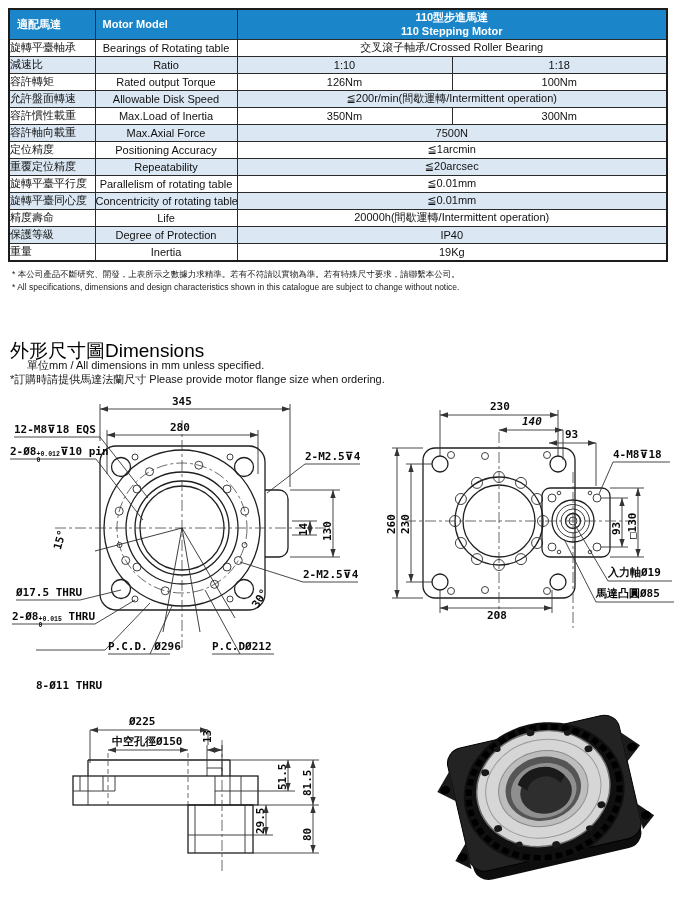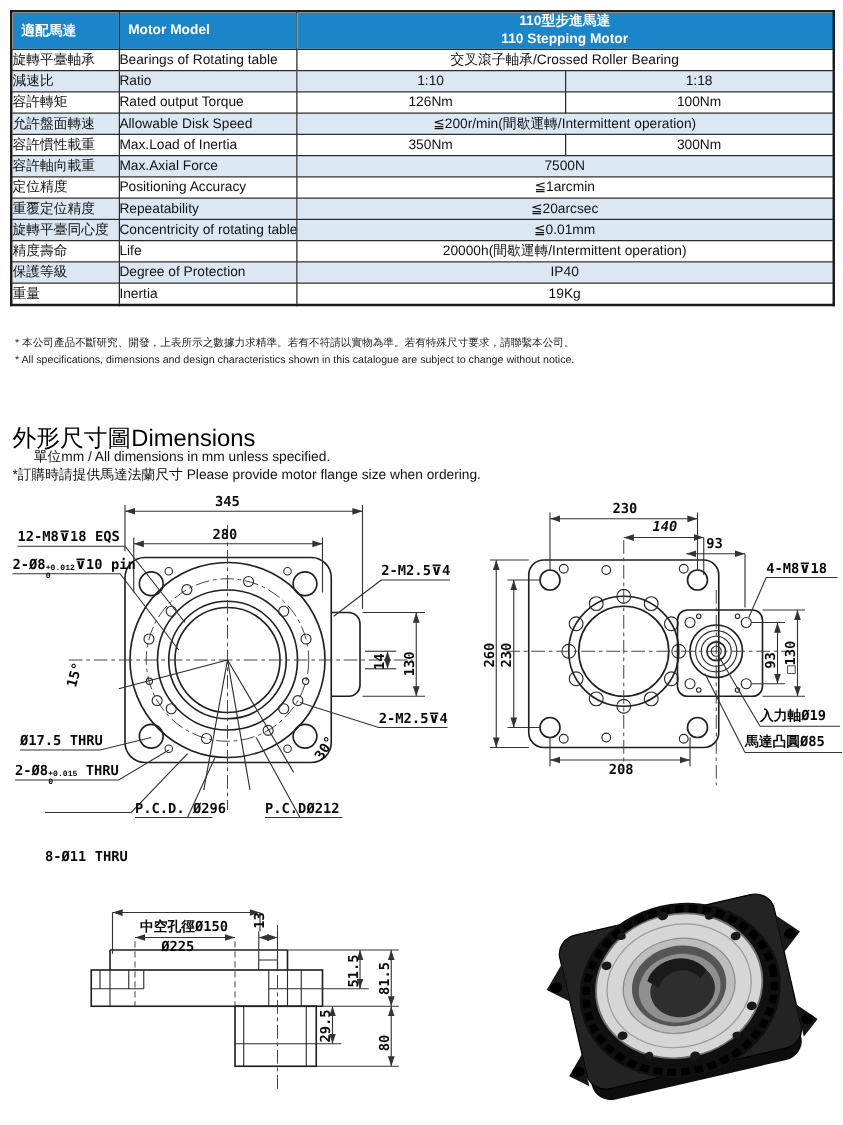--- a/index.html
+++ b/index.html
@@ -9,21 +9,21 @@
   table.spec{position:absolute;left:8px;top:8px;width:658px;border-collapse:collapse;
              border:2px solid #1c1c1c;table-layout:fixed;}
   table.spec td,table.spec th{border:1px solid #2b2b2b;font-size:11px;padding:0 0;height:16px;
              overflow:hidden;white-space:nowrap;}
   table.spec th{font-weight:bold;}
   .col-zh{width:86px;} .col-en{width:142px;} .col-v1{width:215px;} .col-v2{width:215px;}
   .hdr{background:#1a86c9;color:#ffffff;height:30px;}
   .hdr .cell-zh,.hdr .cell-en{text-align:left;padding-left:7px;font-weight:bold;}
   .hdr .hdr-val{text-align:center;font-weight:bold;line-height:14px;}
   .cell-zh{text-align:left;padding-left:7px;}
-  .cell-en{text-align:left;padding-left:7px;}
+  .cell-en{text-align:center;padding-left:7px;}
   .cell-v{text-align:center;}
   tr.band{background:#dbe8f4;}
   
   .footnotes{position:absolute;left:12px;top:268px;font-size:8.5px;line-height:13px;color:#222;}
   .sec-title{position:absolute;left:10px;top:338px;font-size:19px;color:#000;}
   .sec-sub1{position:absolute;left:27px;top:358px;font-size:11px;color:#111;}
   .sec-sub2{position:absolute;left:10px;top:372px;font-size:11px;color:#111;}
   
   .fig{position:absolute;}
   .fig svg{position:absolute;left:0;top:0;}
@@ -96,20 +96,25 @@
     </tr>
     <tr>
       <td class="cell-zh">定位精度</td>
       <td class="cell-en">Positioning Accuracy</td>
       <td class="cell-v" colspan="2">≦1arcmin</td>
     </tr>
     <tr class="band">
       <td class="cell-zh">重覆定位精度</td>
       <td class="cell-en">Repeatability</td>
       <td class="cell-v" colspan="2">≦20arcsec</td>
+    </tr>
+    <tr>
+      <td class="cell-zh">旋轉平臺平行度</td>
+      <td class="cell-en">Parallelism of rotating table</td>
+      <td class="cell-v" colspan="2">≦0.01mm</td>
     </tr>
     <tr class="band">
       <td class="cell-zh">旋轉平臺同心度</td>
       <td class="cell-en">Concentricity of rotating table</td>
       <td class="cell-v" colspan="2">≦0.01mm</td>
     </tr>
     <tr>
       <td class="cell-zh">精度壽命</td>
       <td class="cell-en">Life</td>
       <td class="cell-v" colspan="2">20000h(間歇運轉/Intermittent operation)</td>
@@ -366,21 +371,21 @@
       <path class="dl" d="M152 50 V73 M167 50 V81"></path>
       <path class="dl" d="M233 65 V96" marker-start="url(#aS)" marker-end="url(#aS)"></path>
       <path class="dl" d="M175 65 H264 M203 96 H240"></path>
       <path class="dl" d="M258 65 V110" marker-start="url(#aS)" marker-end="url(#aS)"></path>
       <path class="dl" d="M203 110 H264"></path>
       <path class="dl" d="M211 110 V140" marker-start="url(#aS)" marker-end="url(#aS)"></path>
       <path class="dl" d="M198 140 H218"></path>
       <path class="dl" d="M258 110 V158" marker-start="url(#aS)" marker-end="url(#aS)"></path>
       <path class="dl" d="M198 158 H264"></path>
     </svg>
-    <div class="dim" style="left:74px;top:21px;margin-top:36px;">Ø225</div>
+    <div class="dim" style="left:74px;top:21px;">Ø225</div>
     <div class="dim" style="left:57px;top:41px;">中空孔徑Ø150</div>
     <div class="dim vert" style="left:147px;top:48px;">13</div>
     <div class="dim vert" style="left:222px;top:95px;">51.5</div>
     <div class="dim vert" style="left:247px;top:101px;">81.5</div>
     <div class="dim vert" style="left:200px;top:139px;">29.5</div>
     <div class="dim vert" style="left:247px;top:146px;">80</div>
   </div>
 
   <div class="fig" style="left:415px;top:690px;width:259px;height:210px;">
     <svg width="259" height="210" viewBox="0 0 259 210">

